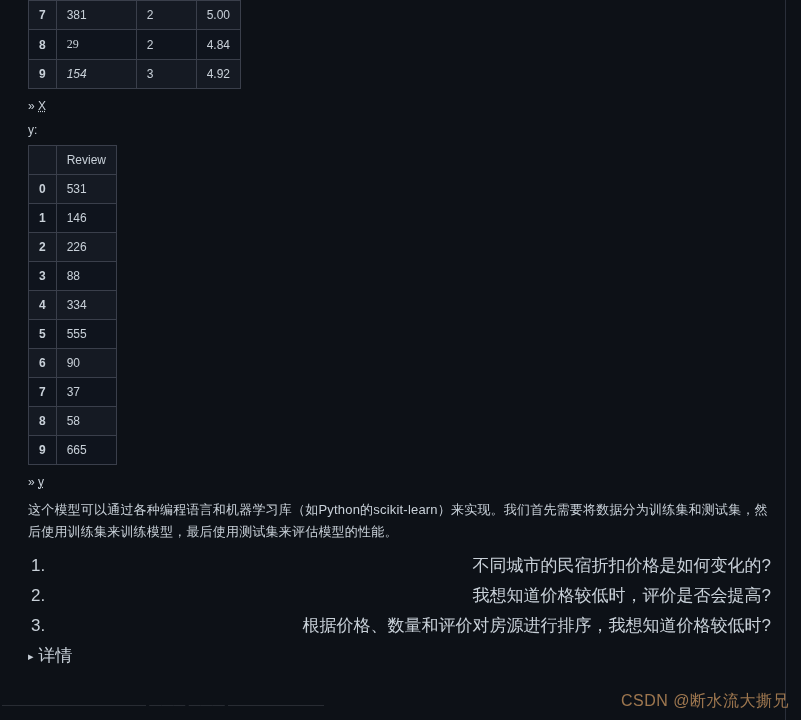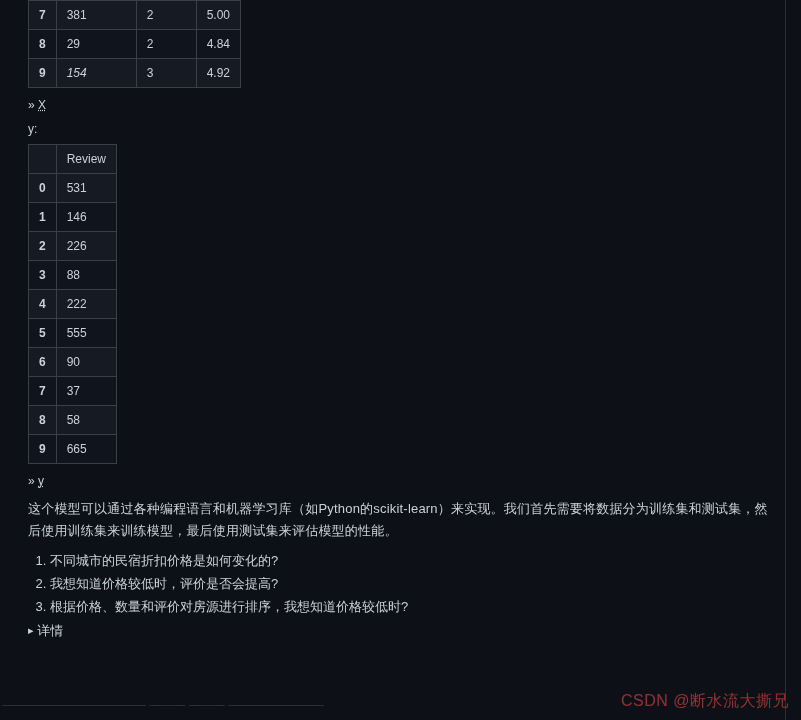--- a/index.html
+++ b/index.html
@@ -53,25 +53,26 @@
     }
     .para {
       margin: 8px 0;
       line-height: 1.7;
       font-size: 13px;
       letter-spacing: 0.2px;
     }
     ol {
       margin: 4px 0 4px 22px;
       line-height: 1.75;
-      font-size: 13px;
+      font-size: 17px;
+      text-align: right;
     }
     .details {
       margin-top: 4px;
-      font-size: 13px;
+      font-size: 17px;
       cursor: pointer;
     }
     .details::before {
       content: "▸ ";
       font-size: 11px;
       display: inline-block;
       transform: translateY(-1px);
     }
     .watermark-left {
       position: absolute;
@@ -79,21 +80,21 @@
       bottom: 8px;
       color: #4a4f58;
       font-size: 12px;
       opacity: 0.5;
       pointer-events: none;
     }
     .watermark-right {
       position: absolute;
       right: 12px;
       bottom: 8px;
-      color: #ef4444;
+      color: #fdba74;
       font-size: 16px;
       opacity: 0.6;
       pointer-events: none;
       letter-spacing: 0.5px;
     }
   </style>
 </head>
 <body>
 
 <div class="content">
@@ -101,21 +102,21 @@
   <table>
     <tbody id="tbl-top-body">
         <tr>
           <th class="idx-col">7</th>
           <td style="min-width: 80px;">381</td>
           <td style="min-width: 60px;">2</td>
           <td>5.00</td>
         </tr>
         <tr>
           <th class="idx-col">8</th>
-          <td style="min-width: 80px;">29</td>
+          <td style="min-width: 80px; font-family: Liberation Serif, serif;">29</td>
           <td style="min-width: 60px;">2</td>
           <td>4.84</td>
         </tr>
         <tr>
           <th class="idx-col">9</th>
           <td style="min-width: 80px; font-style: italic;">154</td>
           <td style="min-width: 60px;">3</td>
           <td>4.92</td>
         </tr>
       </tbody>
@@ -146,21 +147,21 @@
         <tr>
           <th class="idx-col">2</th>
           <td>226</td>
         </tr>
         <tr>
           <th class="idx-col">3</th>
           <td>88</td>
         </tr>
         <tr>
           <th class="idx-col">4</th>
-          <td>222</td>
+          <td>334</td>
         </tr>
         <tr>
           <th class="idx-col">5</th>
           <td>555</td>
         </tr>
         <tr>
           <th class="idx-col">6</th>
           <td>90</td>
         </tr>
         <tr>

